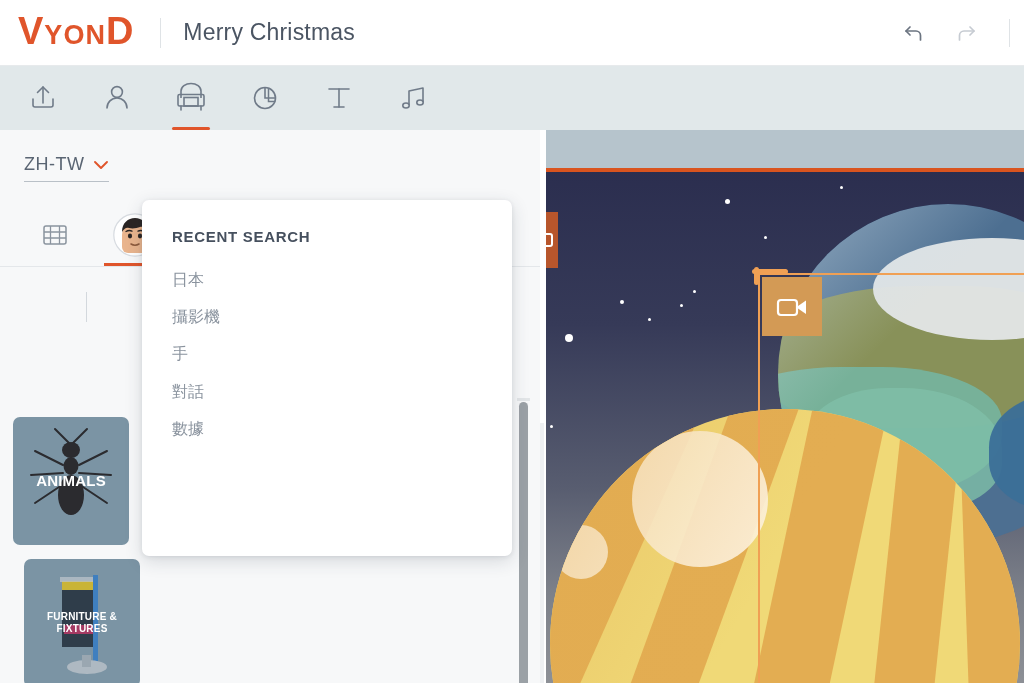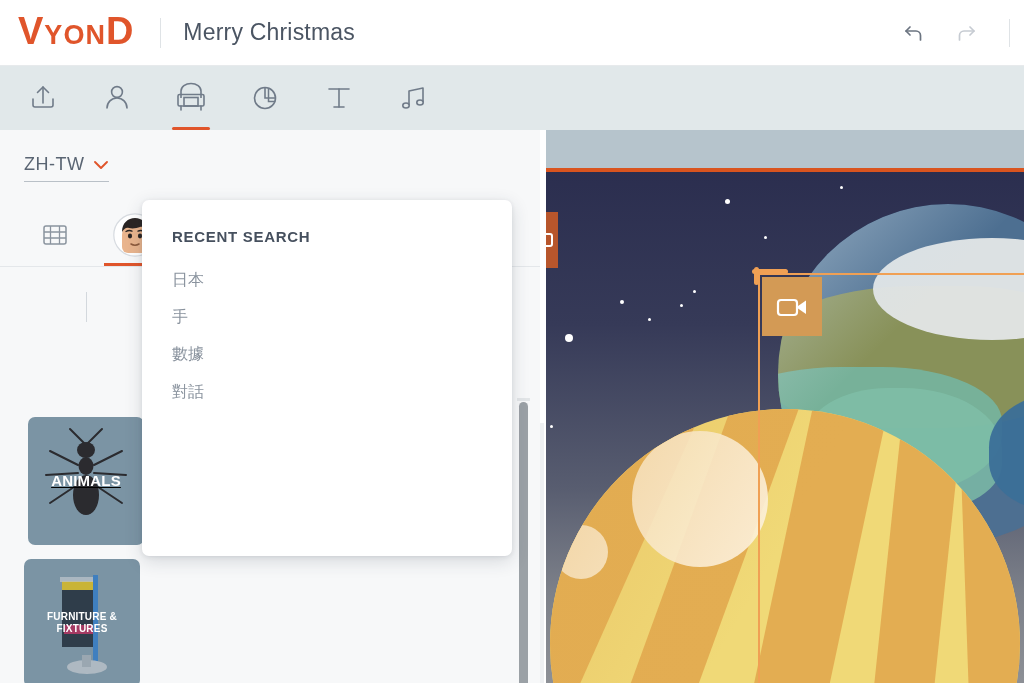--- a/index.html
+++ b/index.html
@@ -283,21 +283,21 @@
         <div class="ul"></div>
       </div>
 
       <div class="sub-div"></div>
     </div>
 
     <div class="panel-sep"></div>
 
     <div class="tiles">
 
-      <div class="tile" style="left:28px; top:150px;text-decoration:underline;">
+      <div class="tile" style="left:13px; top:150px;">
         <div class="art">
           <svg width="116" height="128" viewBox="0 0 116 128">
             <g stroke="#2b2b2f" stroke-width="2" fill="none" stroke-linecap="round">
               <path d="M58 28 L42 12 M58 28 L74 12"></path>
               <path d="M50 48 L22 34 M50 56 L18 58 M52 66 L22 86"></path>
               <path d="M66 48 L94 34 M66 56 L98 58 M64 66 L94 86"></path>
             </g>
             <ellipse cx="58" cy="33" rx="9" ry="8" fill="#2b2b2f"></ellipse>
             <ellipse cx="58" cy="49" rx="7.5" ry="9" fill="#2b2b2f"></ellipse>
             <ellipse cx="58" cy="78" rx="13" ry="20" fill="#2b2b2f"></ellipse>
@@ -327,23 +327,24 @@
     <div class="scrollbar">
       <div class="thumb"></div>
     </div>
   </div>
 
 
   <div class="dropdown">
     <div class="dd-title">RECENT SEARCH</div>
     <div class="dd-list">
       <div class="dd-item">日本</div>
+      <div class="dd-item">攝影機</div>
       <div class="dd-item">手</div>
+      <div class="dd-item">對話</div>
       <div class="dd-item">數據</div>
-      <div class="dd-item">對話</div>
     </div>
   </div>
 
   <div class="stage">
     <div class="topline"></div>
 
     <div class="stage-inner">
       <div class="sky"></div>
 
       <div class="star" style="left:185px; top:29px; width:5px; height:5px;"></div>

